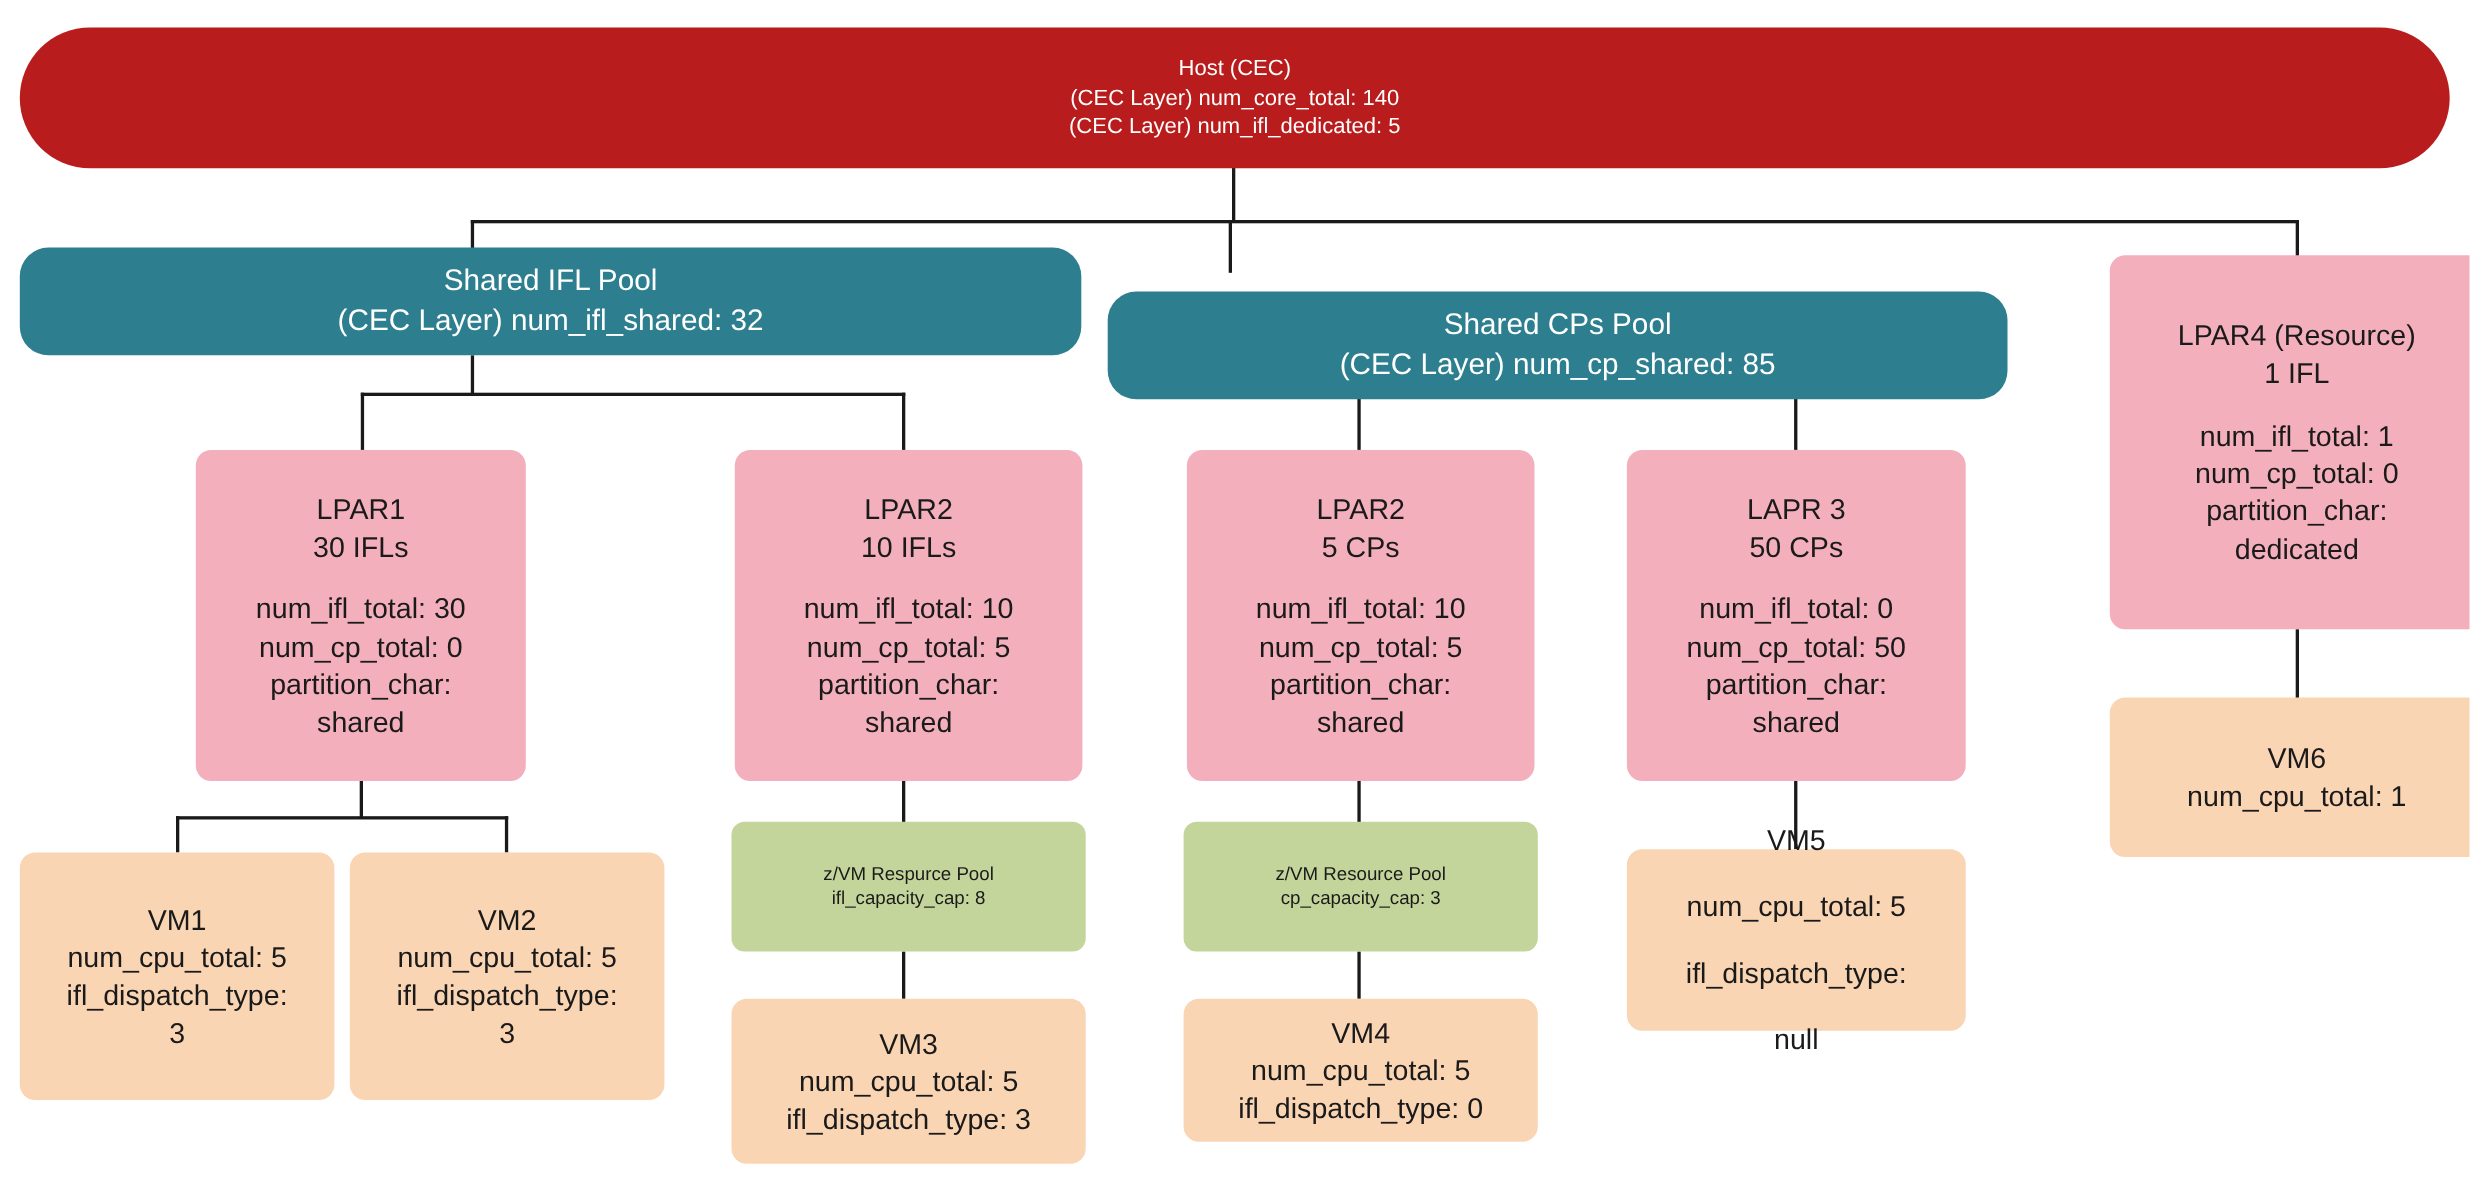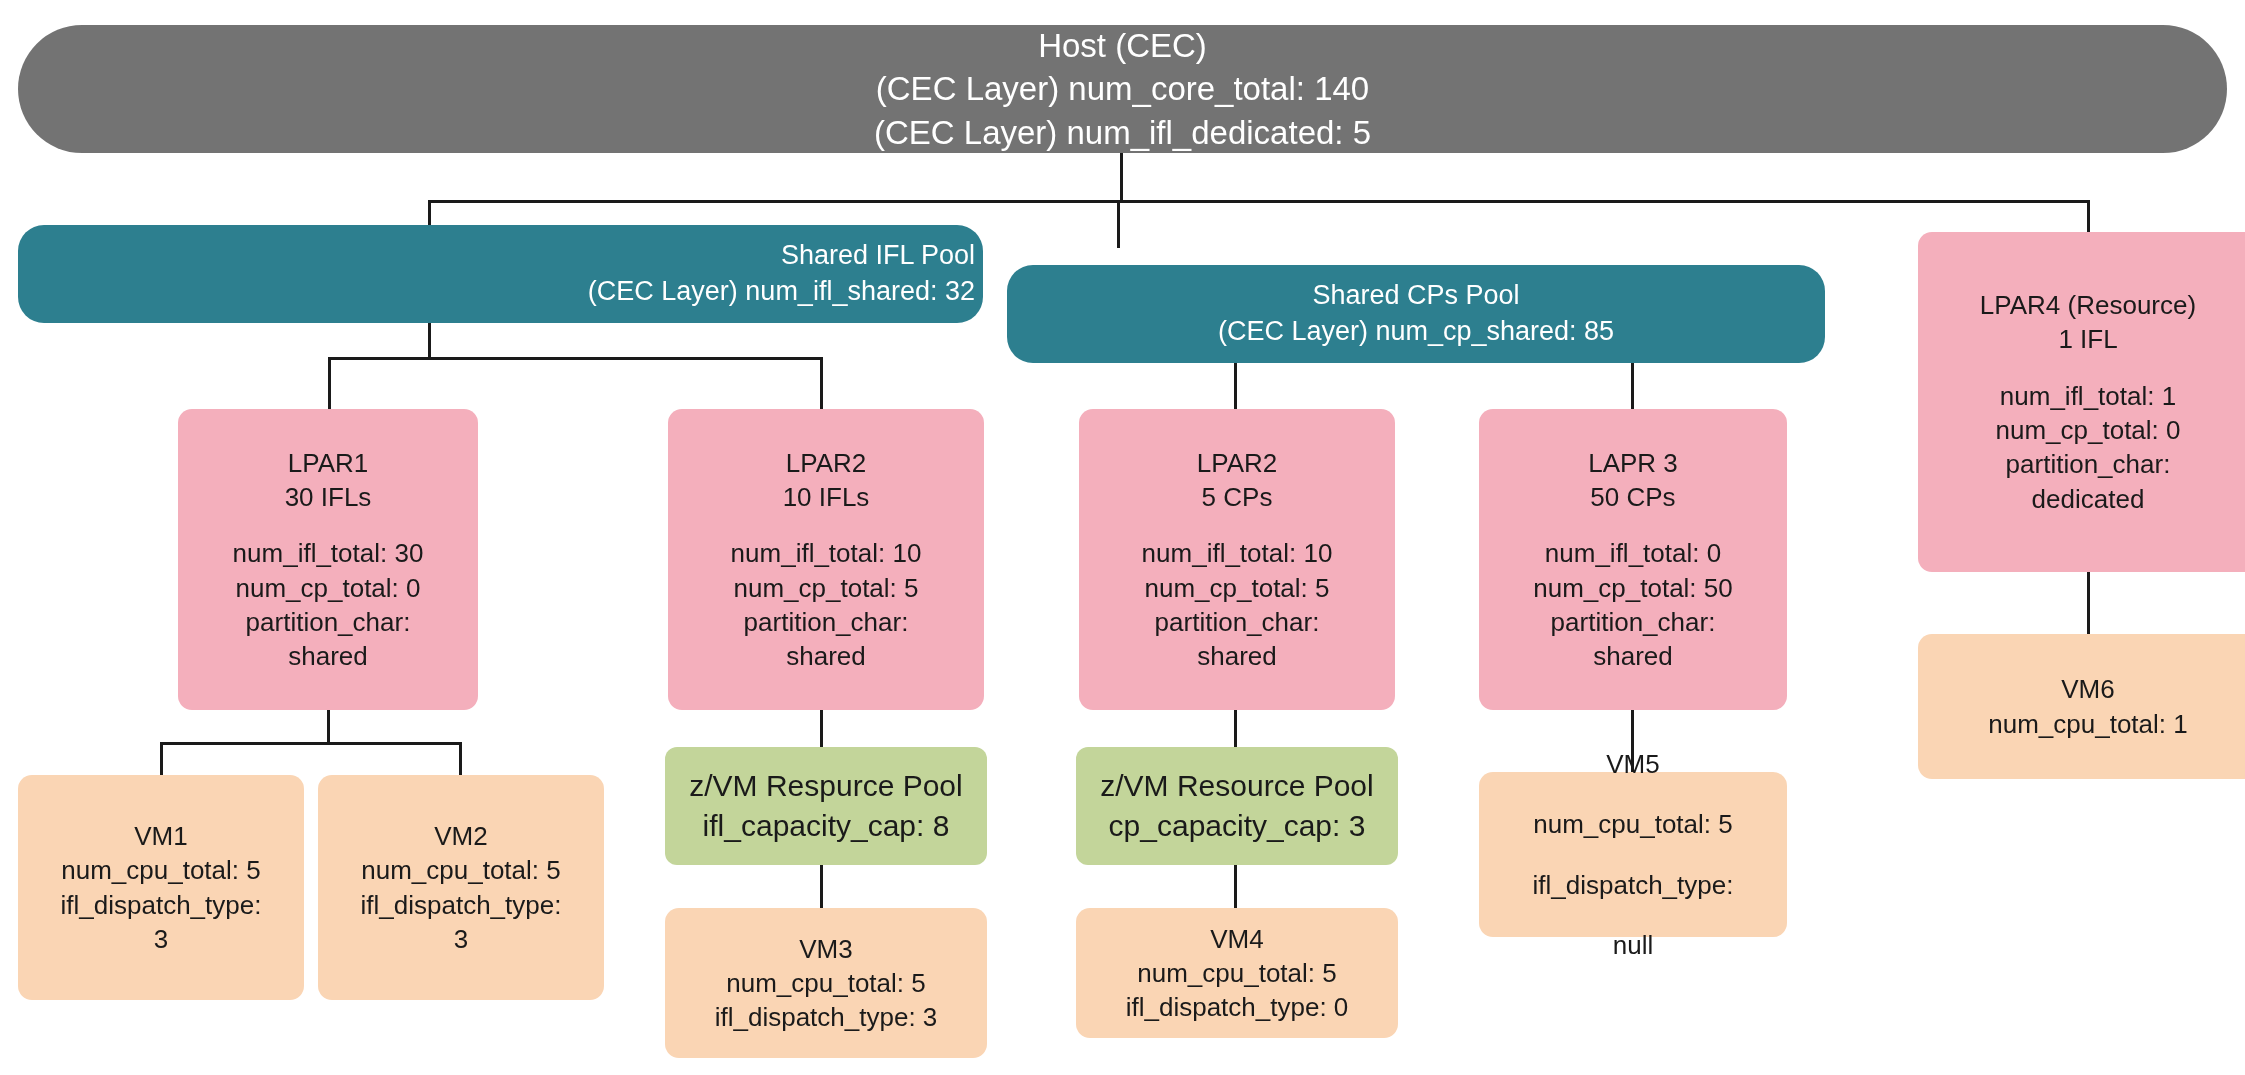--- a/index.html
+++ b/index.html
@@ -22,45 +22,45 @@
     text-align:center;
     line-height:1.32;
     color:#1a1a1a;
     padding:4px 8px;
   }
   .node .ln{display:block;white-space:pre;}
   .gap{height:0.85em;}
 
   
   .host{
-    background:#737373;
+    background:#b91c1c;
     color:#ffffff;
     border-radius:80px;
-    font-size:33px;
+    font-size:20px;
   }
   .pool{
     background:#2d7f8f;
     color:#ffffff;
     border-radius:26px;
     font-size:27px;
   }
   .lpar{
     background:#f4afbc;
     border-radius:14px;
     font-size:26px;
   }
   .vm{
     background:#fad5b4;
     border-radius:14px;
     font-size:26px;
   }
   .respool{
     background:#c3d59a;
     border-radius:12px;
-    font-size:30px;
+    font-size:17px;
   }
 
   
   .edge{position:absolute;background:#1a1a1a;}
   .v{width:3px;}
   .h{height:3px;}
 </style>
 </head>
 <body>
 
@@ -96,21 +96,21 @@
   <div class="edge v" style="left:1631px;top:709px;width:3px;height:63px;"></div>
 
   <div class="edge v" style="left:2087px;top:572px;width:3px;height:63px;"></div>
 
   <div class="node host" style="left:18px;top:25px;width:2209px;height:128px;">
     <span class="ln">Host (CEC)</span>
     <span class="ln">(CEC Layer) num_core_total: 140</span>
     <span class="ln">(CEC Layer) num_ifl_dedicated: 5</span>
   </div>
 
-  <div class="node pool" style="left:18px;top:225px;width:965px;height:98px;align-items:flex-end;">
+  <div class="node pool" style="left:18px;top:225px;width:965px;height:98px;">
     <span class="ln">Shared IFL Pool</span>
     <span class="ln">(CEC Layer) num_ifl_shared: 32</span>
   </div>
 
   <div class="node pool" style="left:1007px;top:225px;width:818px;height:98px;margin-top:40px;">
     <span class="ln">Shared CPs Pool</span>
     <span class="ln">(CEC Layer) num_cp_shared: 85</span>
   </div>
 
   <div class="node lpar" style="left:1918px;top:232px;width:340px;height:340px;">

